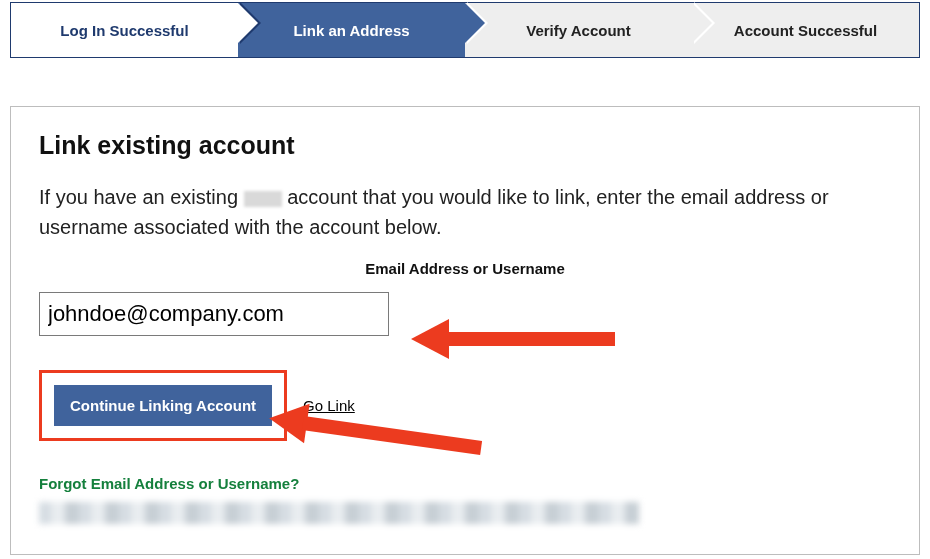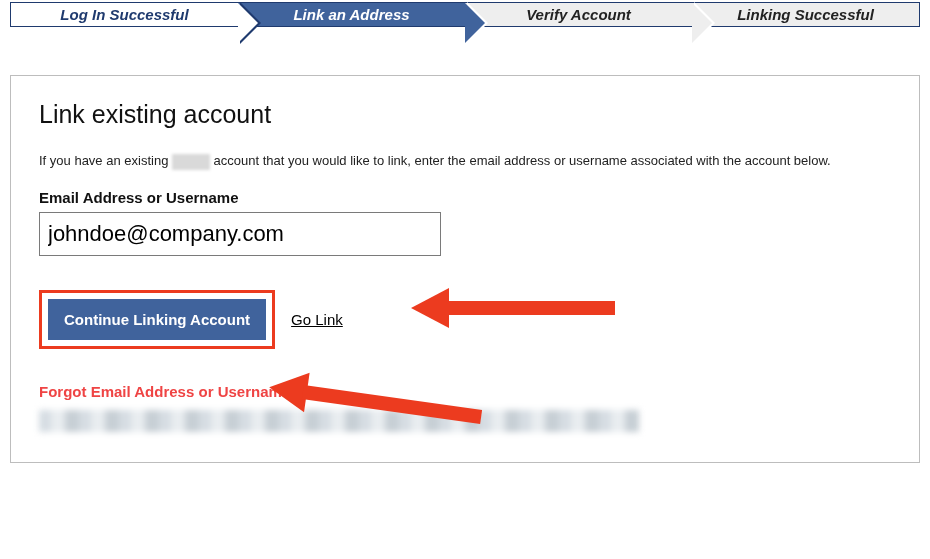--- a/index.html
+++ b/index.html
@@ -7,23 +7,22 @@
       font-family: Arial, Helvetica, sans-serif;
       background: #fff;
       width: 930px;
       height: 559px;
       position: relative;
       padding: 2px 10px;
     }
     .progress {
       display: flex;
       width: 100%;
-      height: 25px;
+      height: 56px;
       border: 1px solid #1f3a6e;
-      font-style: italic;
     }
     .step {
       flex: 1;
       position: relative;
       display: flex;
       align-items: center;
       justify-content: center;
       font-weight: 700;
       font-size: 15px;
     }
@@ -60,46 +59,47 @@
     .step-4::before { display: none; }
 
     .panel {
       margin-top: 48px;
       border: 1px solid #bdbdbd;
       padding: 24px 28px 30px 28px;
       position: relative;
     }
     .page-title {
       font-size: 25px;
-      font-weight: 400;
+      font-weight: 700;
       color: #111;
       margin-bottom: 22px;
     }
     .intro {
-      font-size: 13px;
+      font-size: 20px;
       color: #222;
       line-height: 1.5;
       margin-bottom: 18px;
     }
     .redact-small {
       display: inline-block;
       width: 38px; height: 16px;
       background: #d9d9d9;
       vertical-align: middle;
       filter: blur(1.5px);
     }
     .field-label {
       font-size: 15px;
       font-weight: 700;
       color: #111;
-      margin-bottom: 6px;
+      margin-bottom: 15px;
       display: block;
+      text-align: center;
     }
     .text-input {
-      width: 402px;
+      width: 350px;
       height: 44px;
       border: 1px solid #7a7a7a;
       font-size: 22px;
       padding: 4px 8px;
       font-family: inherit;
       display: block;
     }
     .actions {
       margin-top: 34px;
       display: flex;
@@ -111,34 +111,34 @@
       color: #fff;
       border: none;
       font-weight: 700;
       font-size: 15px;
       padding: 12px 16px;
       cursor: pointer;
       display: inline-block;
     }
     .btn-outline {
       border: 3px solid #ec3b1f;
-      padding: 6px;
+      padding: 12px;
       display: inline-block;
     }
     .go-back {
       color: #000;
       text-decoration: underline;
       font-size: 15px;
       cursor: pointer;
     }
     .forgot {
       margin-top: 34px;
       font-size: 15px;
       font-weight: 700;
-      color: #ef4444;
+      color: #15803d;
     }
     .blur-bar {
       margin-top: 10px;
       width: 600px;
       height: 22px;
       background: repeating-linear-gradient(90deg,#d6dde3 0 12px,#e9edf0 12px 26px,#c7cfd5 26px 40px);
       filter: blur(3px);
     }
     .arrow {
       position: absolute;
@@ -170,21 +170,21 @@
   <div class="step step-1">
     <span>Log In Successful</span>
   </div>
   <div class="step step-2">
     <span>Link an Address</span>
   </div>
   <div class="step step-3">
     <span>Verify Account</span>
   </div>
   <div class="step step-4">
-    <span>Linking Successful</span>
+    <span>Account Successful</span>
   </div>
 </div>
 
 <div class="panel">
   <h1 class="page-title">Link existing account</h1>
 
   <p class="intro">
     <span>If you have an existing </span><span class="redact-small"></span><span> account that you would like to link, enter the email address or username associated with the account below.</span>
   </p>
 

